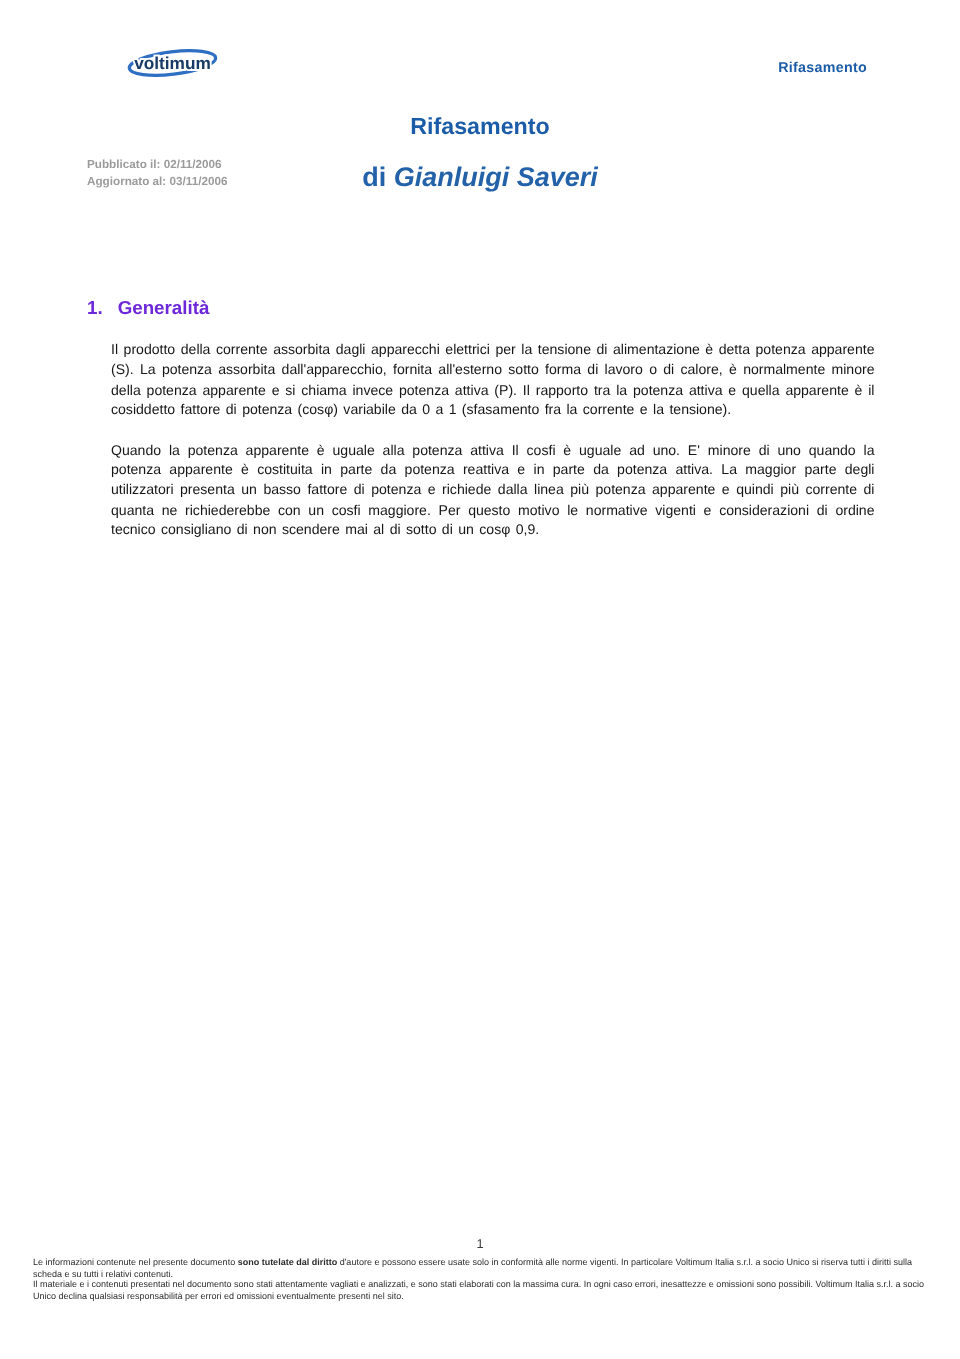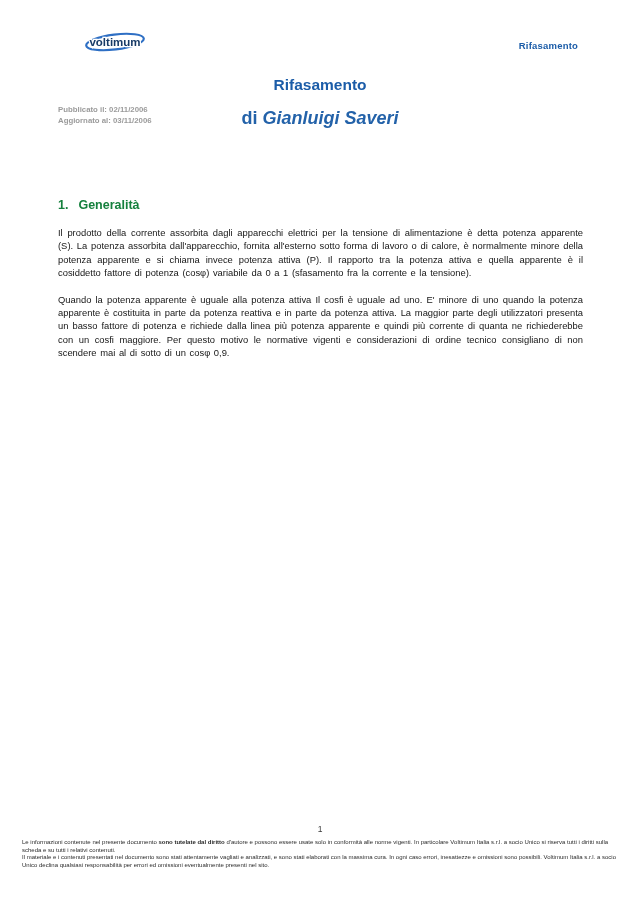--- a/index.html
+++ b/index.html
@@ -67,36 +67,36 @@
   }
   .byline .author { font-style: italic; }
 
   
   .section-heading {
     position: absolute;
     left: 58px;
     top: 198px;
     font-size: 12.5px;
     font-weight: bold;
-    color: #15803d;
+    color: #6d28d9;
   }
   .section-heading .num { margin-right: 10px; }
 
   
   .body-text {
     position: absolute;
     left: 58px;
     top: 226px;
     width: 525px;
     font-size: 9.4px;
     line-height: 13.4px;
     color: #161616;
     text-align: justify;
   }
-  .body-text p { margin: 0 0 13px 0; word-spacing: 1px; }
+  .body-text p { margin: 0 0 13px 16px; word-spacing: 1px; }
 
   
   .page-number {
     position: absolute;
     left: 0;
     top: 824px;
     width: 100%;
     text-align: center;
     font-size: 8.5px;
     color: #3a3a3a;

